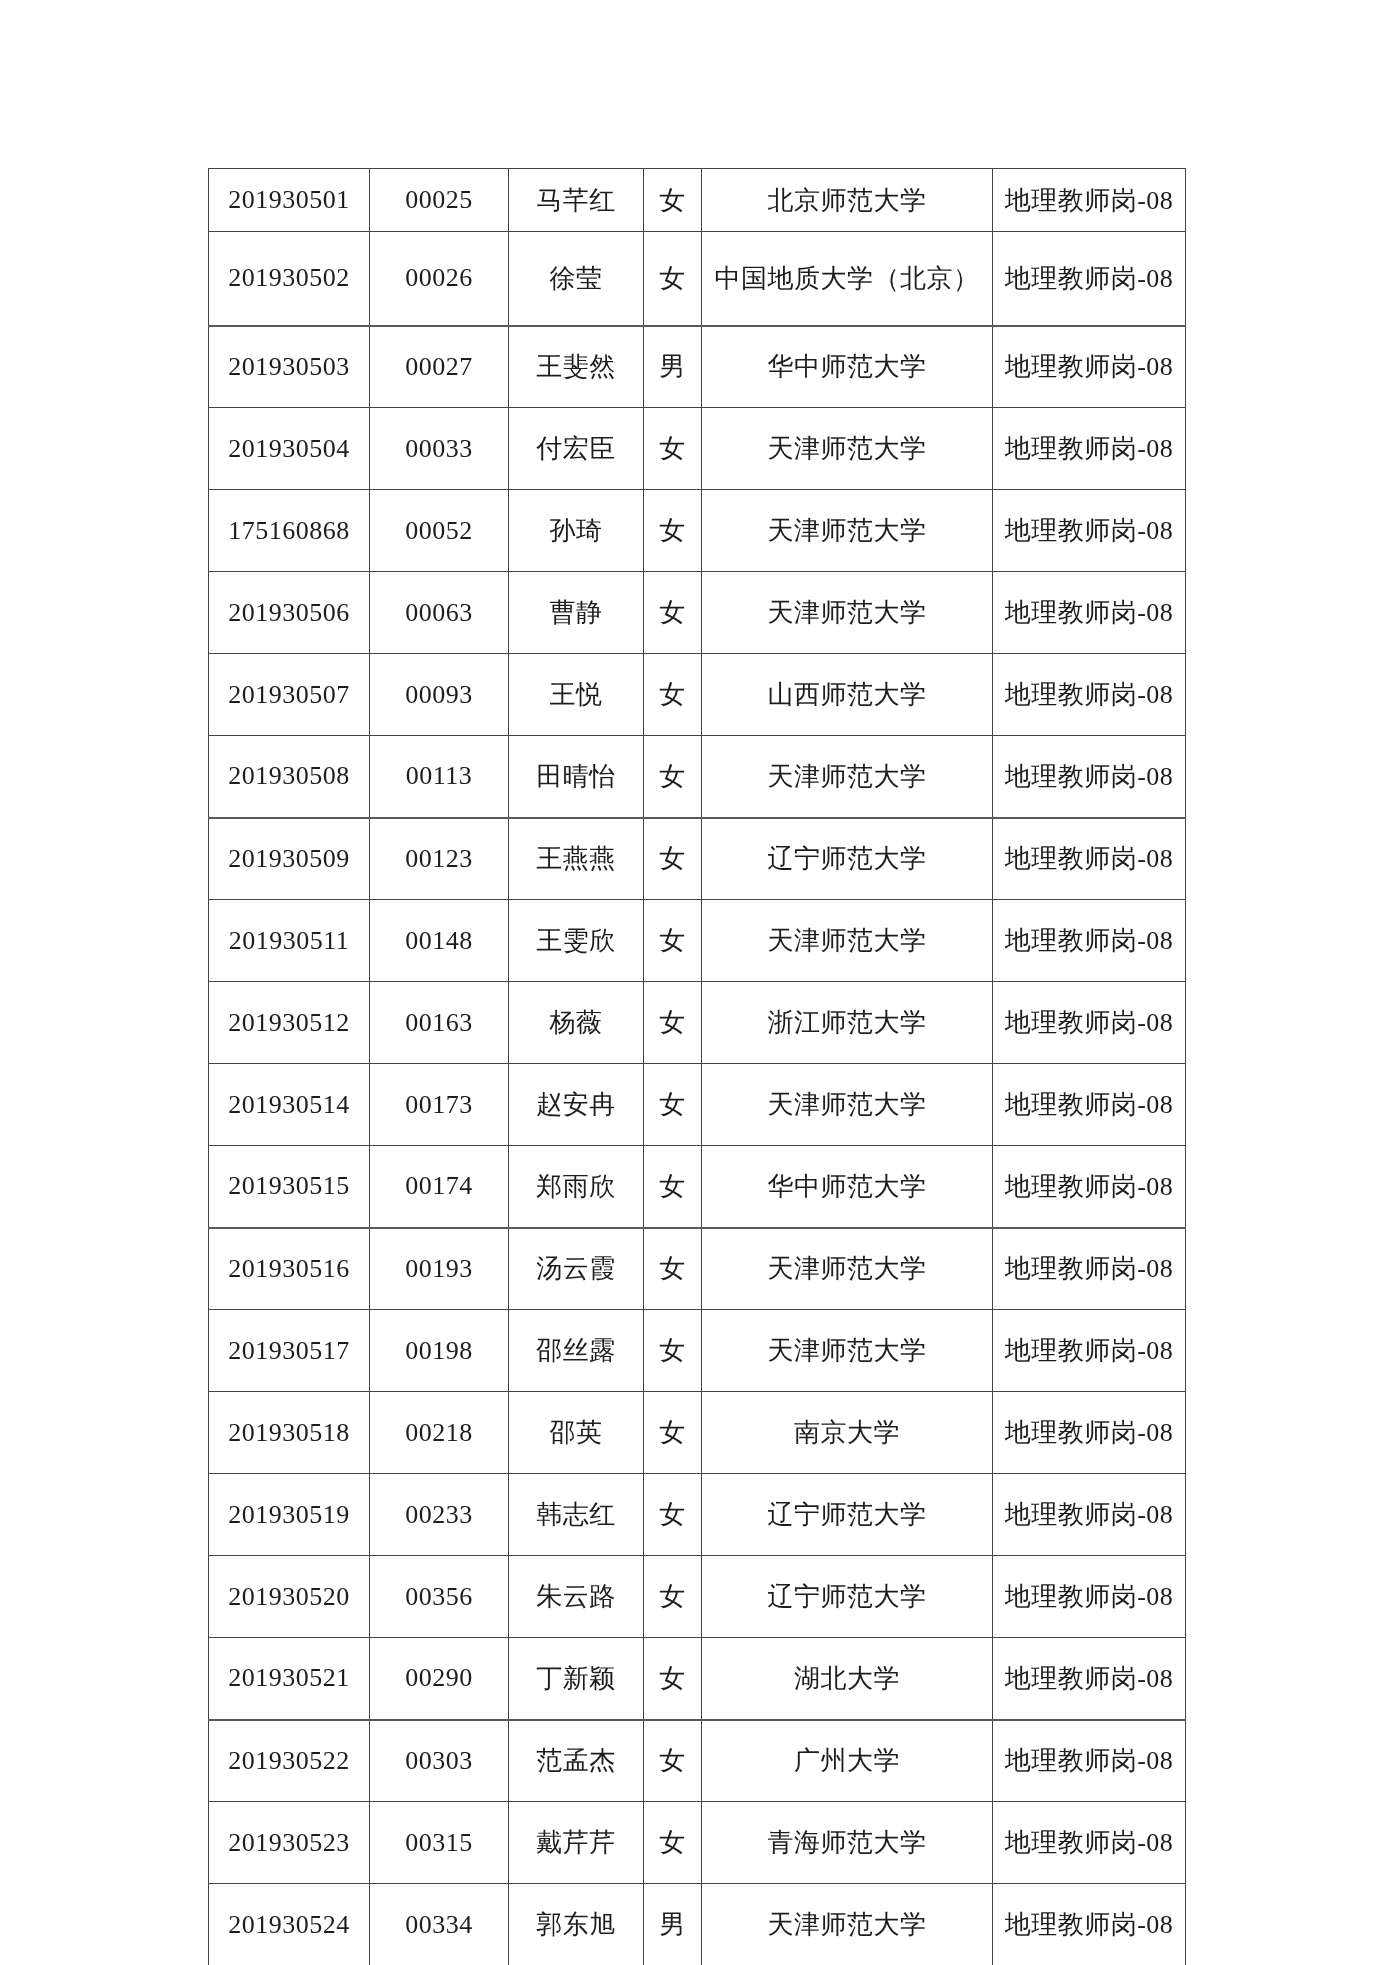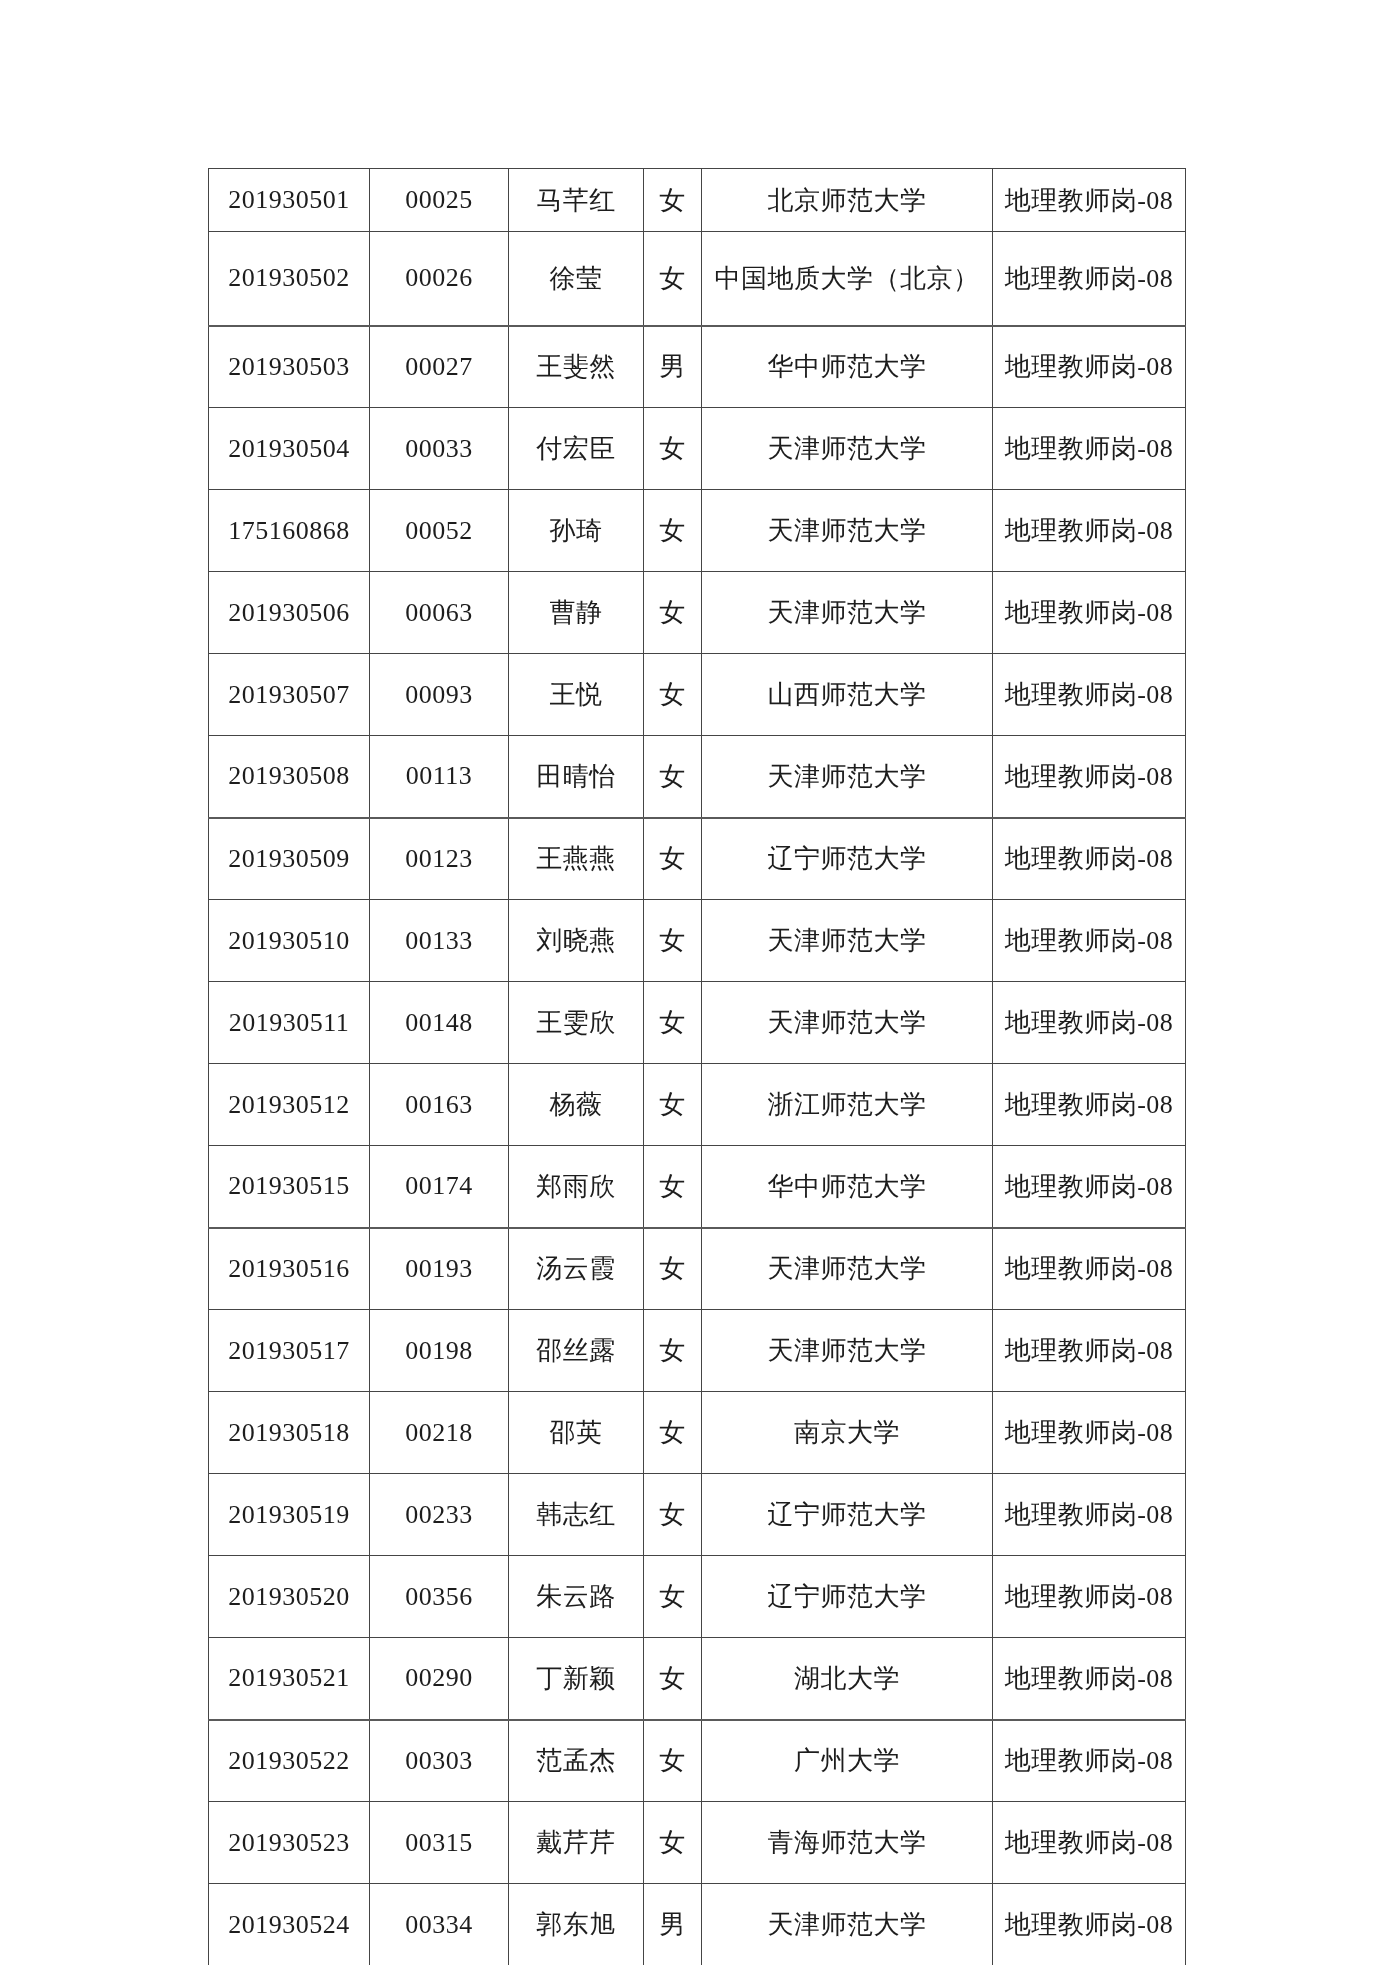--- a/index.html
+++ b/index.html
@@ -126,41 +126,41 @@
       </tr>
         <tr class="data-row">
         <td>201930509</td>
         <td>00123</td>
         <td>王燕燕</td>
         <td>女</td>
         <td>辽宁师范大学</td>
         <td>地理教师岗-08</td>
       </tr>
         <tr class="data-row">
-        <td>201930510</td>
-        <td>00133</td>
-        <td>刘晓燕</td>
-        <td>女</td>
-        <td>天津师范大学</td>
-        <td>地理教师岗-08</td>
-      </tr>
-        <tr class="data-row">
         <td>201930511</td>
         <td>00148</td>
         <td>王雯欣</td>
         <td>女</td>
         <td>天津师范大学</td>
         <td>地理教师岗-08</td>
       </tr>
         <tr class="data-row">
         <td>201930512</td>
         <td>00163</td>
         <td>杨薇</td>
         <td>女</td>
         <td>浙江师范大学</td>
+        <td>地理教师岗-08</td>
+      </tr>
+        <tr class="data-row">
+        <td>201930514</td>
+        <td>00173</td>
+        <td>赵安冉</td>
+        <td>女</td>
+        <td>天津师范大学</td>
         <td>地理教师岗-08</td>
       </tr>
         <tr class="data-row">
         <td>201930515</td>
         <td>00174</td>
         <td>郑雨欣</td>
         <td>女</td>
         <td>华中师范大学</td>
         <td>地理教师岗-08</td>
       </tr>

